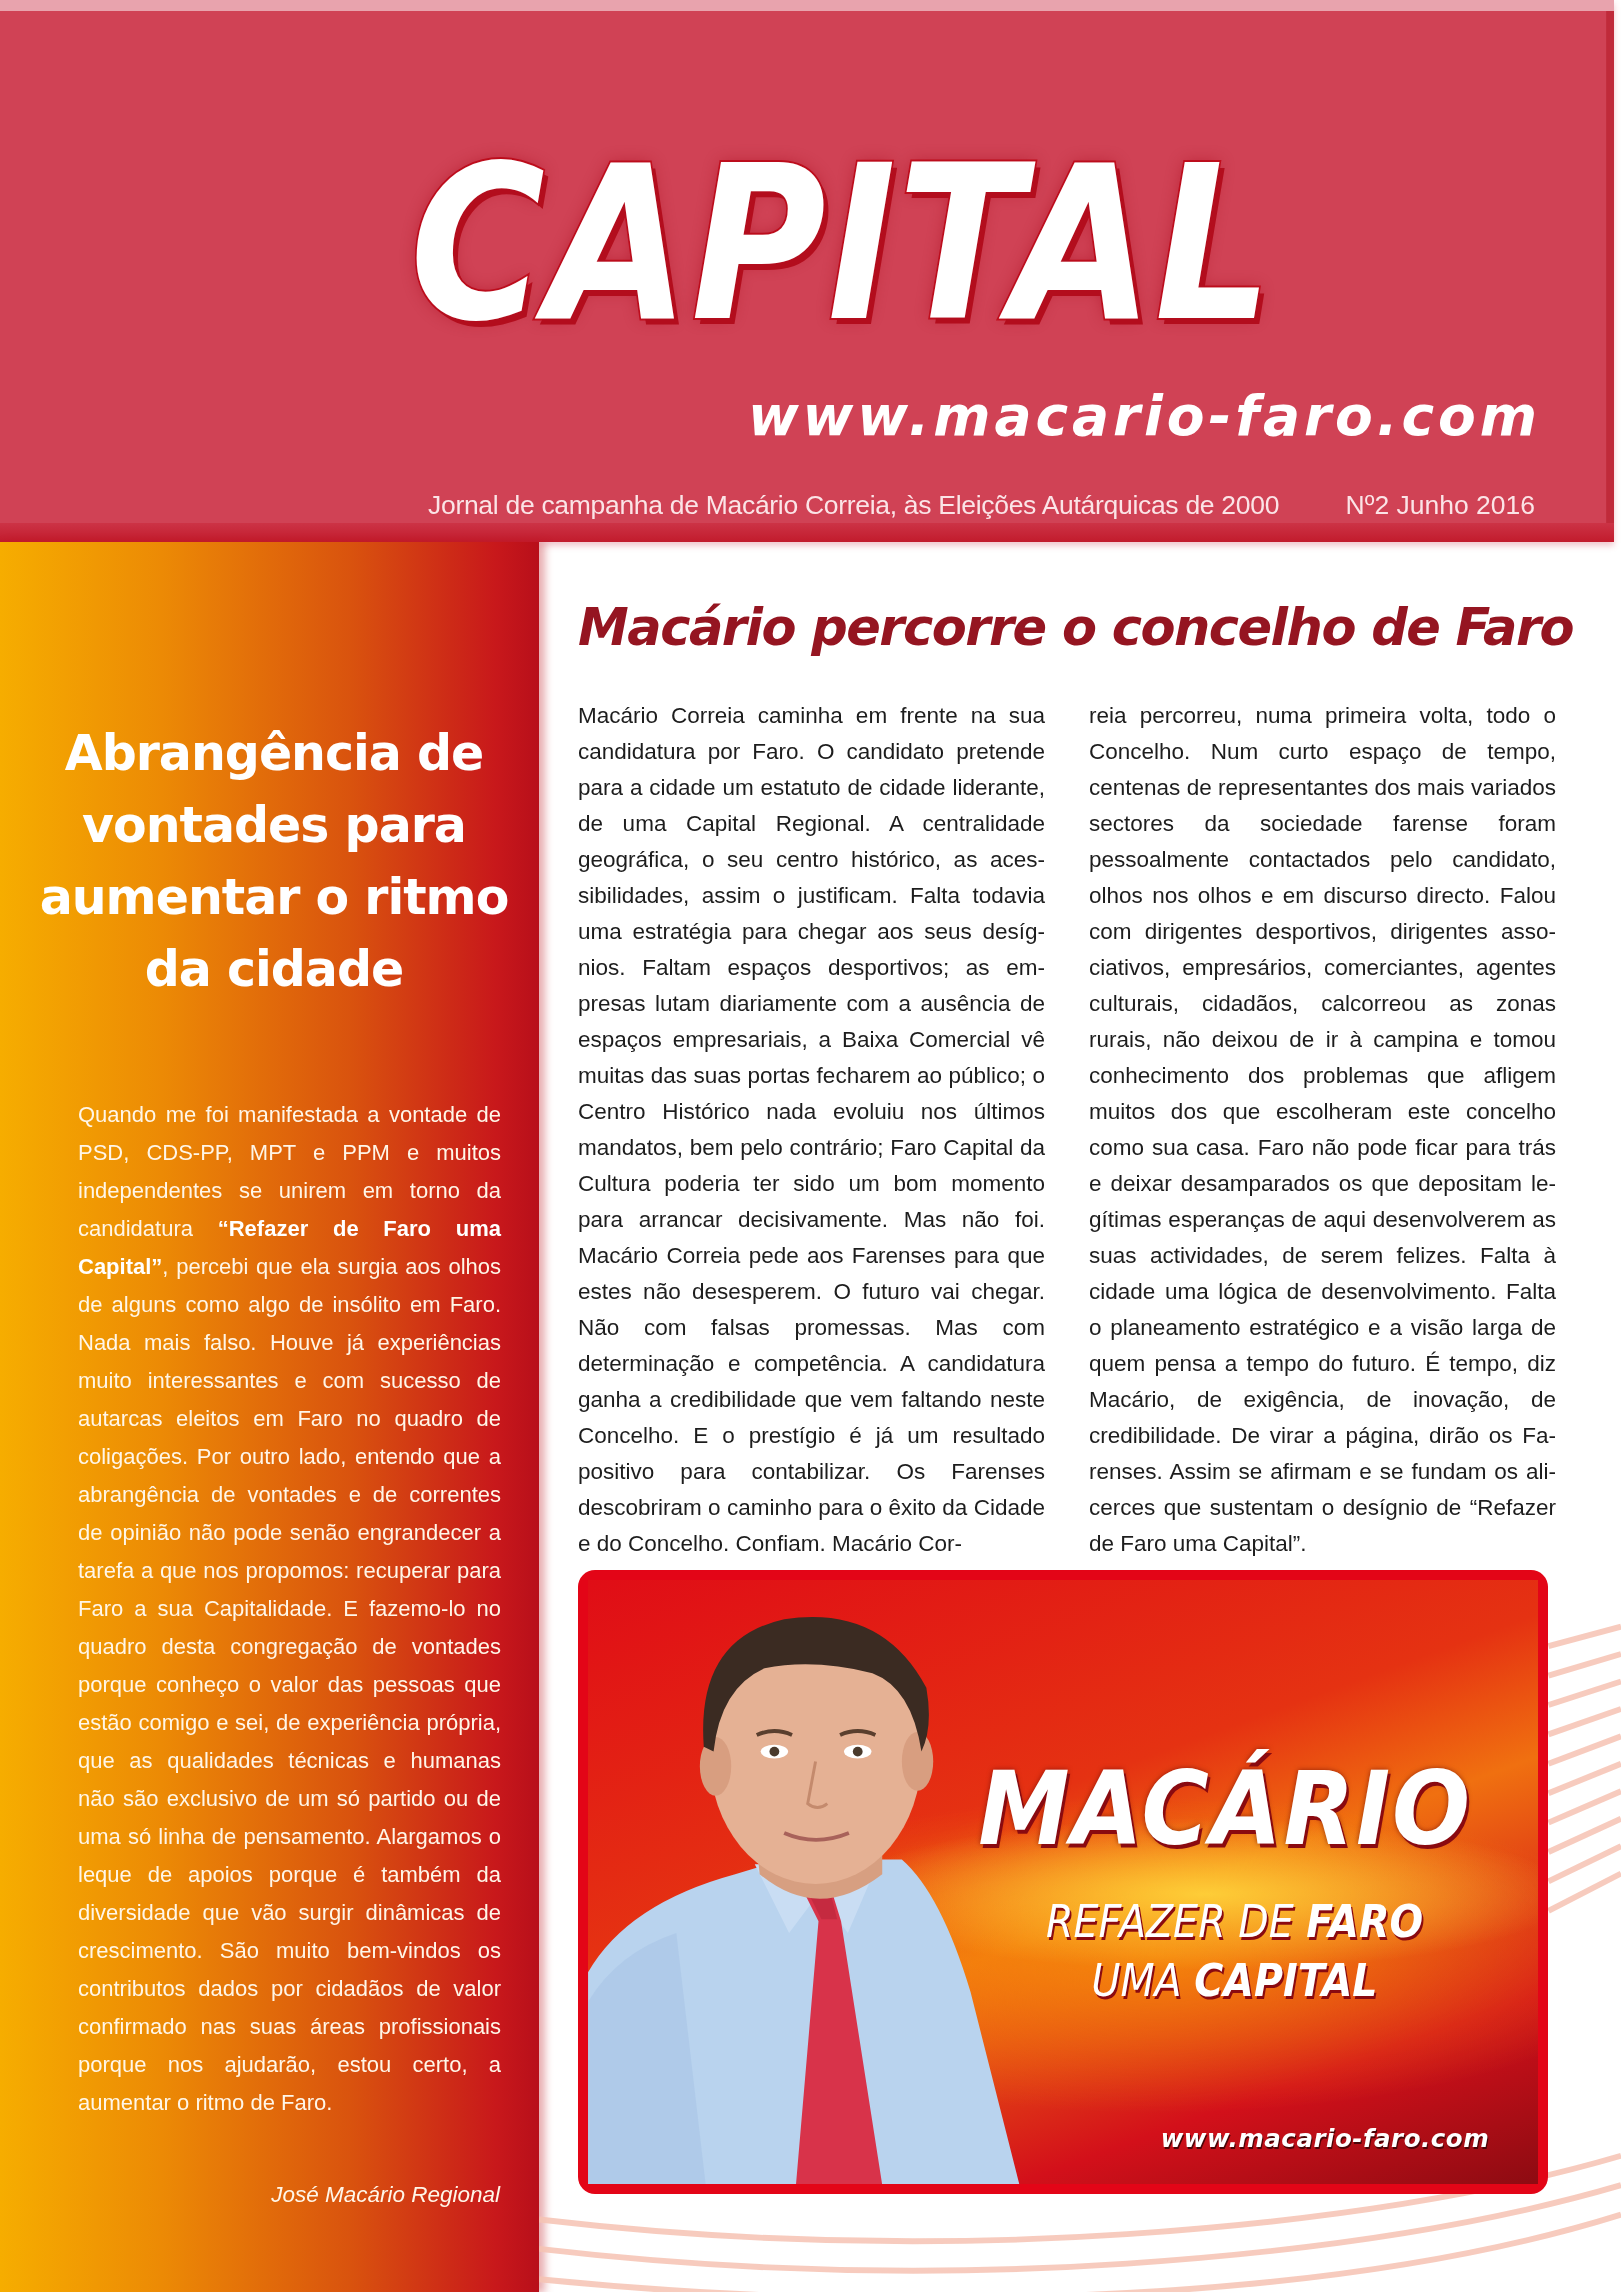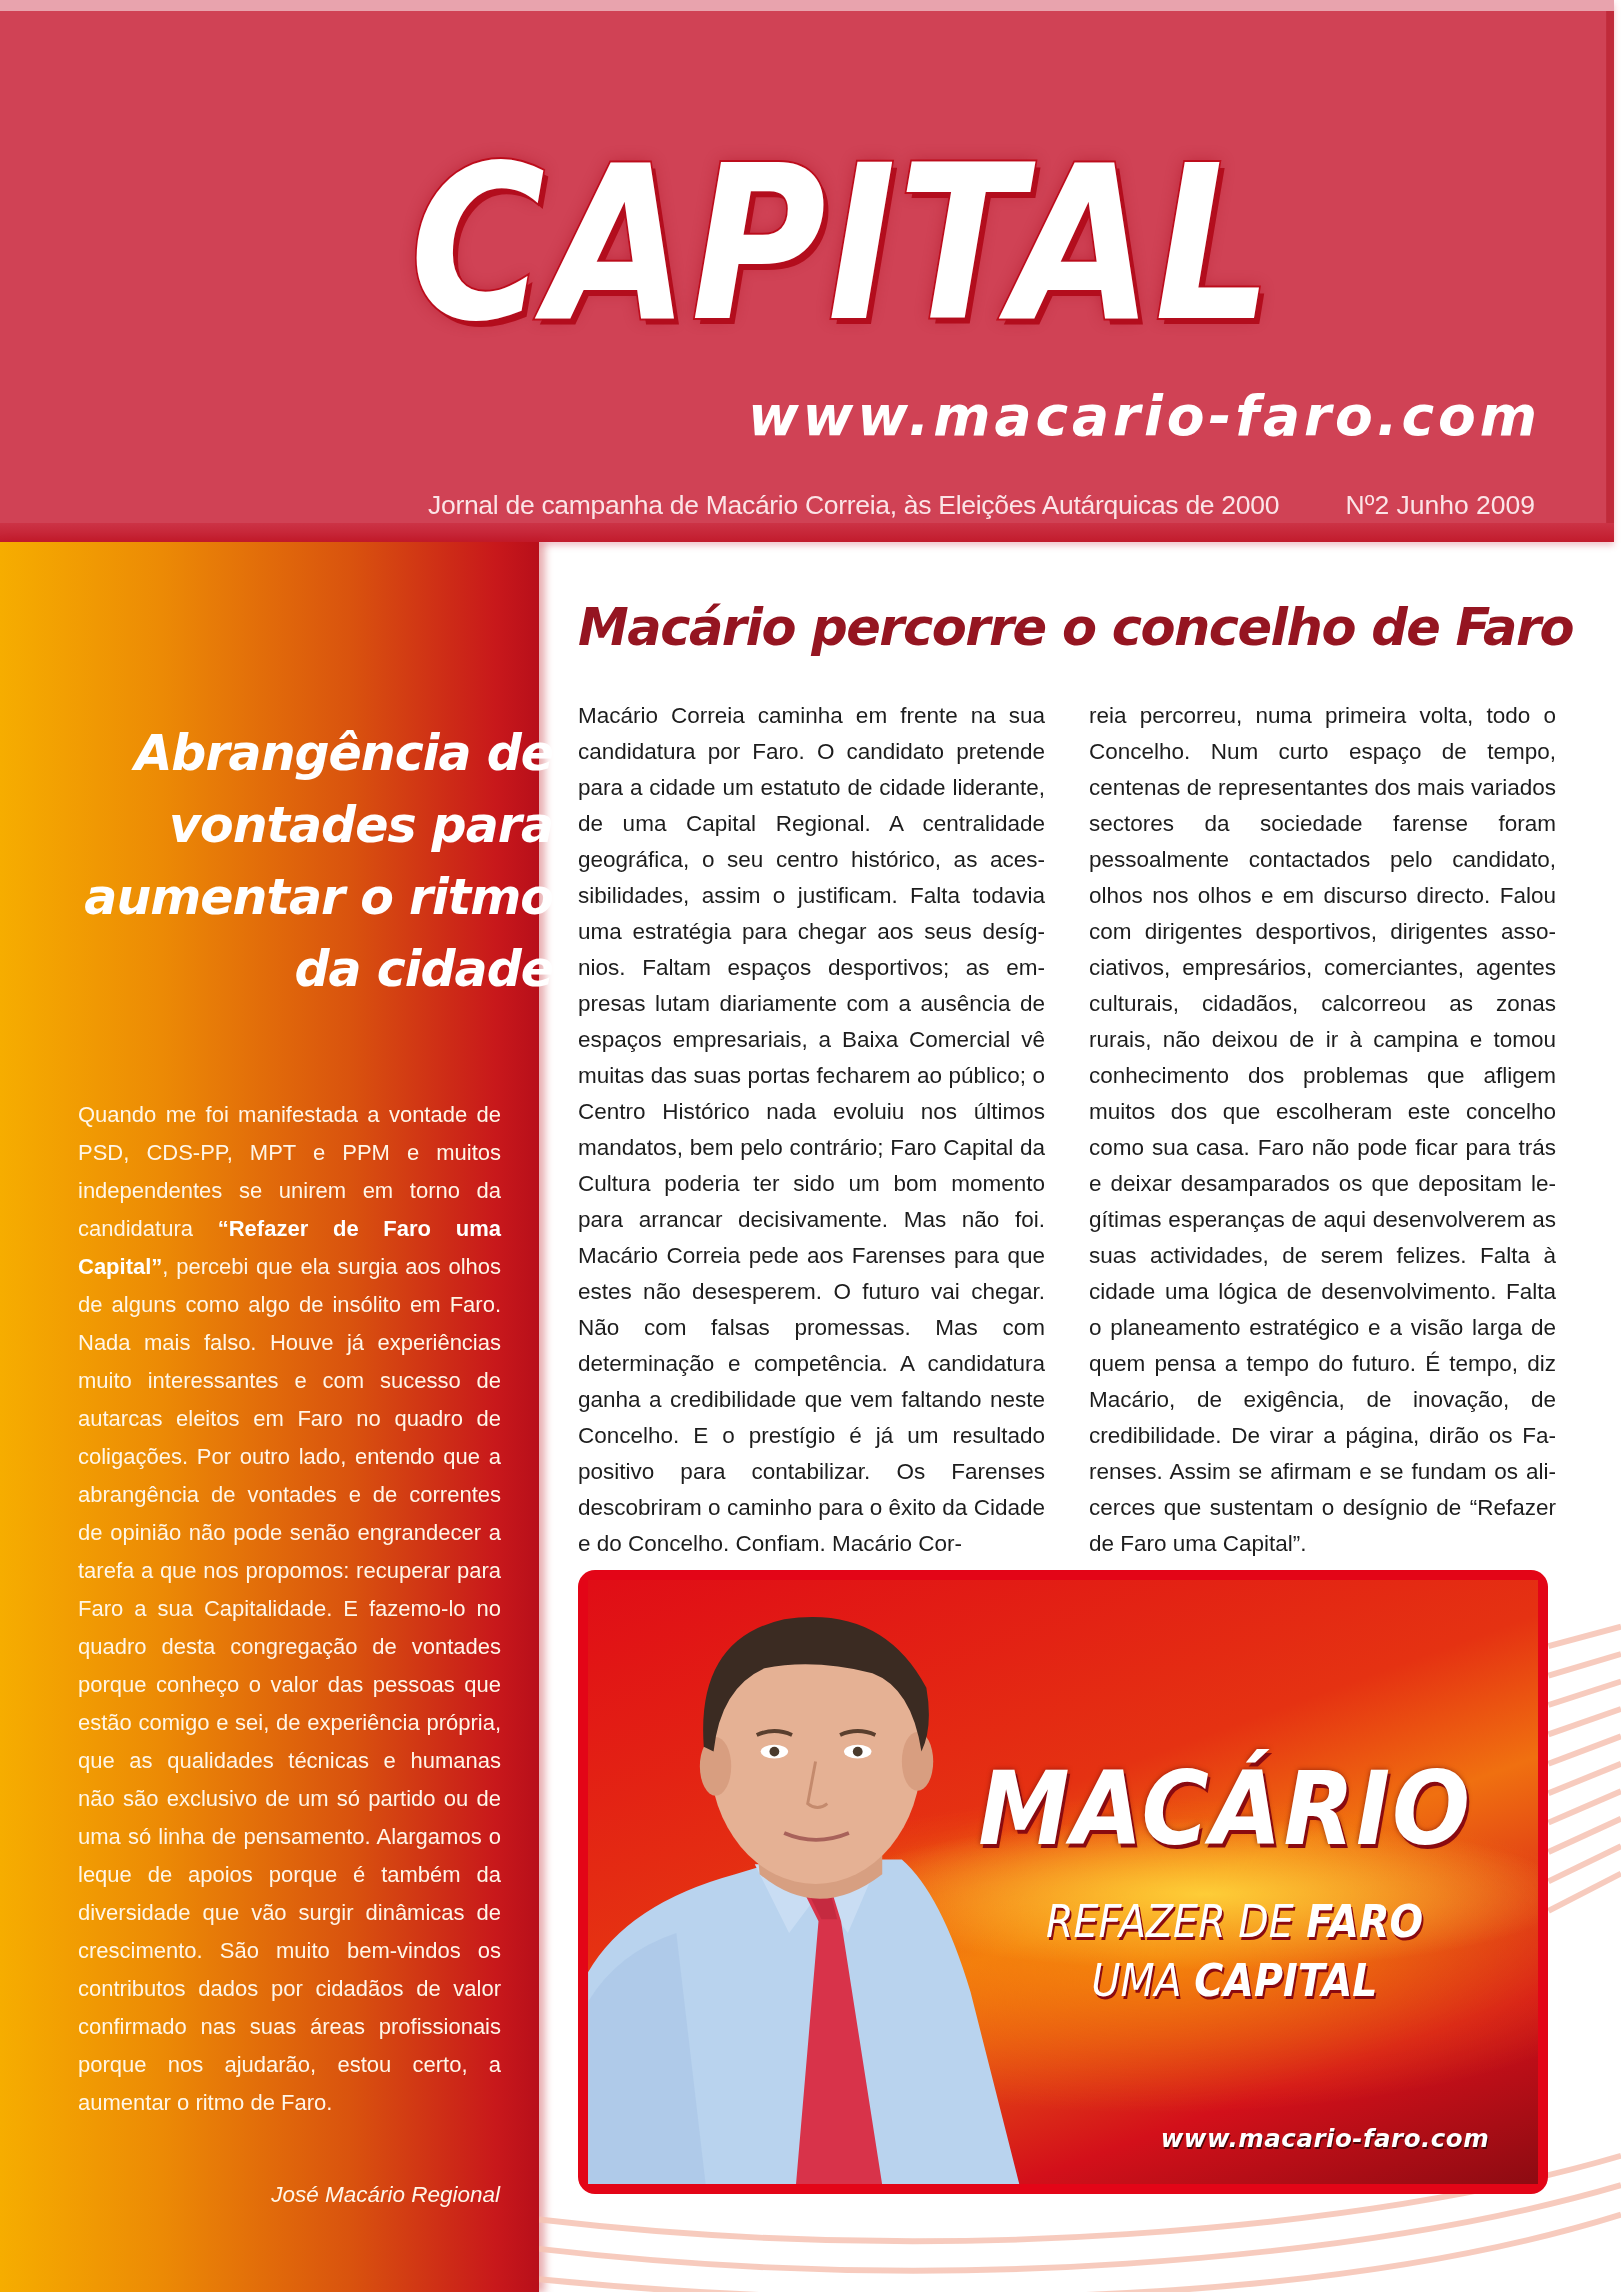--- a/index.html
+++ b/index.html
@@ -52,23 +52,23 @@
     position: absolute; left: 0; top: 542px; width: 539px; height: 1751px;
     background: linear-gradient(90deg, #f6ad00 0%, #ec8a05 30%, #d9530e 65%, #c8181b 92%, #b80f1a 100%);
     box-shadow: 5.9px 0 7.8px rgba(190,20,30,0.35);
   }
   .sb-kicker {
     position: absolute; left: 59px; top: 59px; width: 431px; text-align: center;
     font-family: "DejaVu Sans", sans-serif; font-style: italic; font-weight: normal;
     font-size: 39px; line-height: 55px; color: #ffffff; letter-spacing: -0.5px;
   }
   .sb-headline {
-    position: absolute; left: 39px; top: 176px; width: 470px; text-align: right;
-    font-family: "DejaVu Sans", sans-serif; font-style: italic; font-weight: bold;
-    font-size: 49px; line-height: 72px; color: #ffffff; letter-spacing: -1px; margin-left: 44px;
+    position: absolute; left: 39px; top: 176px; width: 470px; text-align: center;
+    font-family: "DejaVu Sans", sans-serif; font-weight: bold;
+    font-size: 49px; line-height: 72px; color: #ffffff; letter-spacing: -1px;
   }
   .sb-body {
     position: absolute; left: 78px; top: 554px; width: 423px;
     font-family: "Liberation Sans", sans-serif; font-size: 22px; line-height: 38px;
     color: #fff6e8; text-align: justify; hyphens: manual;
   }
   .sb-body strong { font-weight: bold; color: #ffffff; }
   .sb-signature {
     position: absolute; right: 39px; top: 1640px;
     font-family: "Liberation Sans", sans-serif; font-style: italic;
@@ -128,21 +128,21 @@
   }
 </style>
 </head>
 <body>
 
 <header class="masthead"></header>
 <div class="masthead-bottom-strip"></div>
 <div class="logo-title">CAPITAL</div>
 <div class="logo-url">www.macario-faro.com</div>
 <div class="tagline">Jornal de campanha de Macário Correia, às Eleições Autárquicas de 2000</div>
-<div class="issue">Nº2 Junho 2009</div>
+<div class="issue">Nº2 Junho 2016</div>
 
 <aside class="sidebar">
   <div class="sb-headline">Abrangência de vontades para aumentar o ritmo da cidade</div>
   <div class="sb-body"><span>Quando me foi manifestada a vontade de PSD, CDS-PP, MPT e PPM e muitos independentes se unirem em torno da candidatura </span><strong>“Refazer de Faro uma Capital”</strong><span>, percebi que ela surgia aos olhos de alguns como algo de insólito em Faro. Nada mais falso. Houve já experiências muito interessantes e com sucesso de autarcas eleitos em Faro no quadro de coligações. Por outro lado, entendo que a abrangência de vontades e de correntes de opinião não pode senão engrandecer a tarefa a que nos propomos: recuperar para Faro a sua Capitalidade. E fazemo-lo no quadro desta congregação de vontades porque conheço o valor das pessoas que estão comigo e sei, de experiência própria, que as qualidades técnicas e humanas não são exclusivo de um só partido ou de uma só linha de pensamento. Alargamos o leque de apoios porque é também da diversidade que vão surgir dinâmicas de crescimento. São muito bem-vindos os contributos dados por cidadãos de valor confirmado nas suas áreas profissionais porque nos ajudarão, estou certo, a aumentar o ritmo de Faro.</span></div>
   <div class="sb-signature">José Macário Regional</div>
 </aside>
 
 <h1 class="article-title" style="margin:0;">Macário percorre o concelho de Faro</h1>
 <div class="col col-1">Macário Correia caminha em frente na sua candidatura por Faro. O candidato pretende para a cidade um estatuto de cidade lideran­te, de uma Capital Regional. A centralidade geográfica, o seu centro histórico, as aces­sibilidades, assim o justificam. Falta todavia uma estratégia para chegar aos seus desíg­nios. Faltam espaços desportivos; as em­presas lutam diariamente com a ausência de espaços empresariais, a Baixa Comercial vê muitas das suas portas fecharem ao pú­blico; o Centro Histórico nada evoluiu nos últimos mandatos, bem pelo contrário; Faro Capital da Cultura poderia ter sido um bom momento para arrancar decisivamente. Mas não foi. Macário Correia pede aos Farenses para que estes não desesperem. O futuro vai chegar. Não com falsas promessas. Mas com determinação e competência. A candidatu­ra ganha a credibilidade que vem faltando neste Concelho. E o prestígio é já um resul­tado positivo para contabilizar. Os Farenses descobriram o caminho para o êxito da Ci­dade e do Concelho. Confiam. Macário Cor-</div>
 <div class="col col-2">reia percorreu, numa primeira volta, todo o Concelho. Num curto espaço de tempo, centenas de representantes dos mais varia­dos sectores da sociedade farense foram pessoalmente contactados pelo candidato, olhos nos olhos e em discurso directo. Falou com dirigentes desportivos, dirigentes asso­ciativos, empresários, comerciantes, agen­tes culturais, cidadãos, calcorreou as zonas rurais, não deixou de ir à campina e tomou conhecimento dos problemas que afligem muitos dos que escolheram este concelho como sua casa. Faro não pode ficar para trás e deixar desamparados os que depositam le­gítimas esperanças de aqui desenvolverem as suas actividades, de serem felizes. Falta à cidade uma lógica de desenvolvimento. Fal­ta o planeamento estratégico e a visão larga de quem pensa a tempo do futuro. É tempo, diz Macário, de exigência, de inovação, de credibilidade. De virar a página, dirão os Fa­renses. Assim se afirmam e se fundam os ali­cerces que sustentam o desígnio de “Refazer de Faro uma Capital”.</div>

